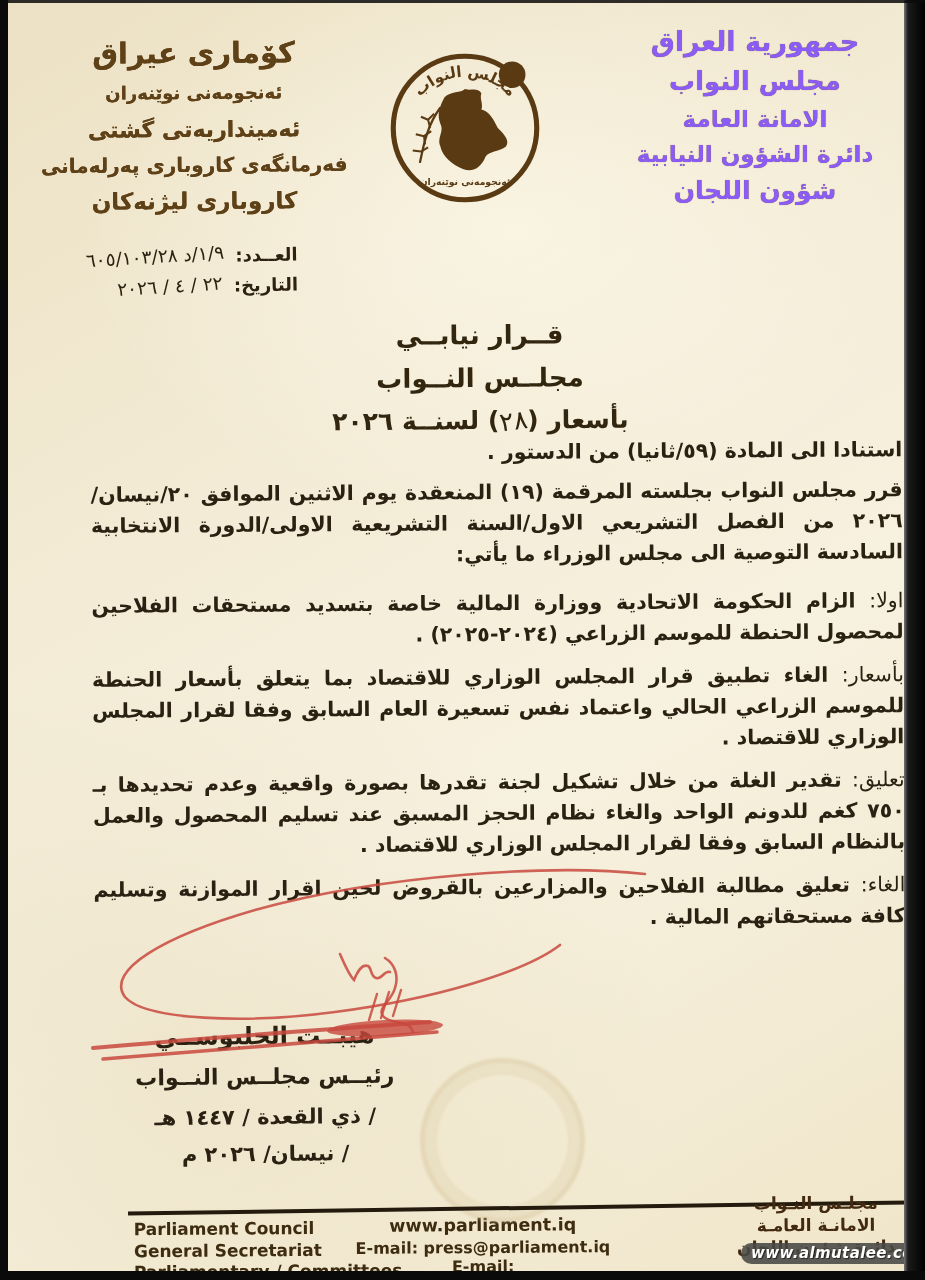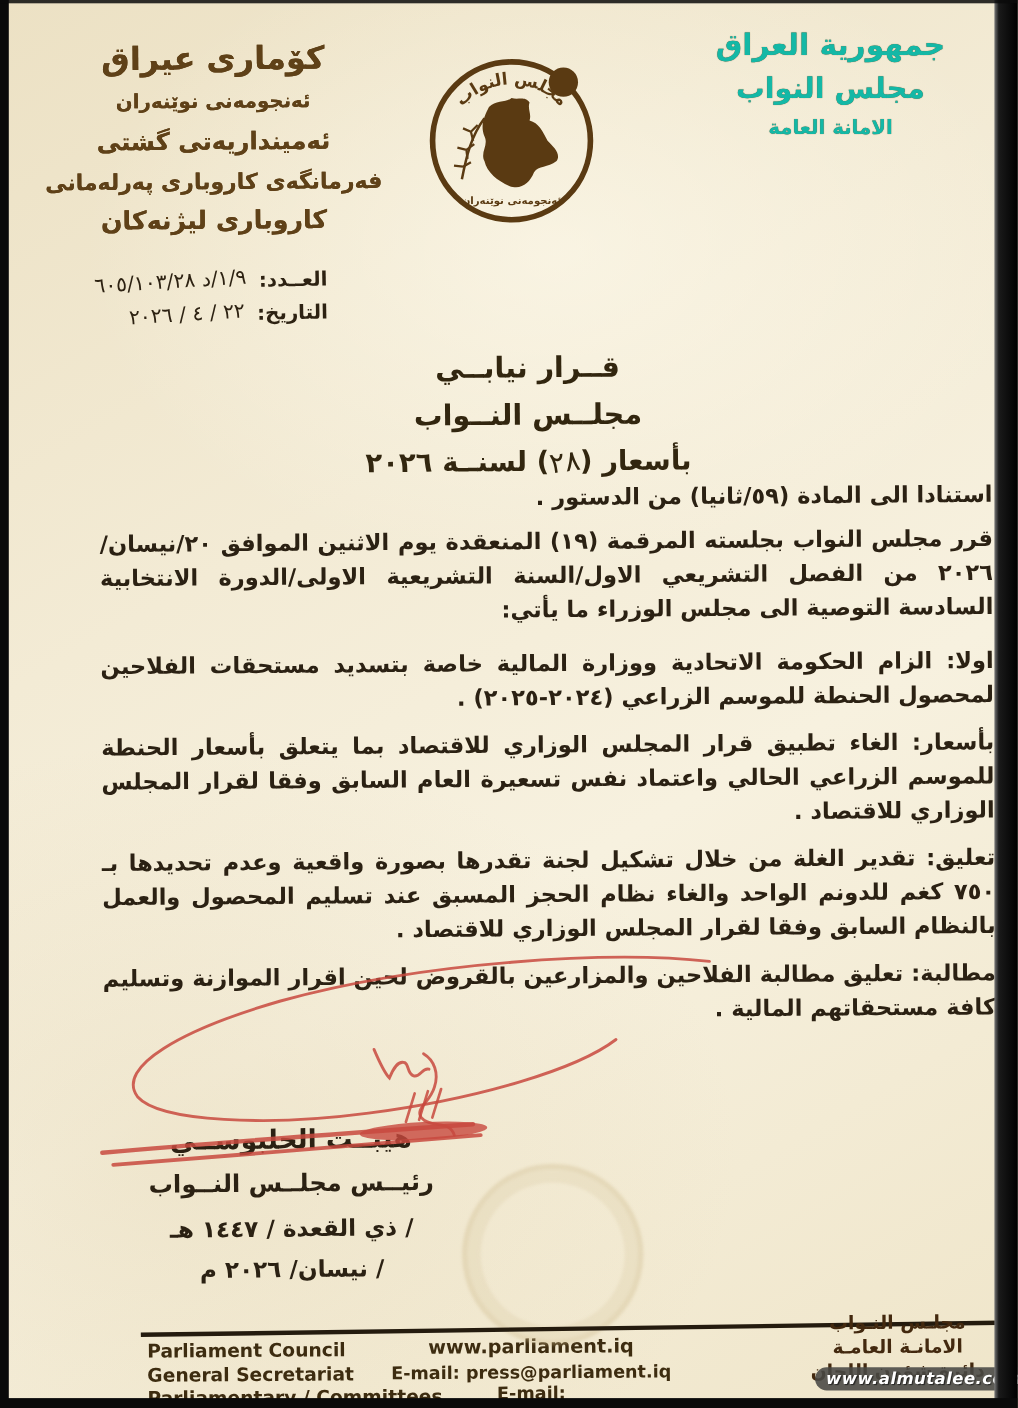--- a/index.html
+++ b/index.html
@@ -30,26 +30,26 @@
   .kl4{font-size:20px;margin-bottom:11px;}
   .kl5{font-size:23px;}
 
   .logo-wrap{position:absolute;left:383px;top:46px;width:164px;height:164px;}
   .logo-wrap svg{width:100%;height:100%;}
   .logo-text-top{font-size:15px;font-weight:bold;fill:#5a3a12;}
   .logo-text-bottom{font-size:9px;font-weight:bold;fill:#5a3a12;}
 
   .hdr-right{
     position:absolute;left:610px;top:26px;width:290px;text-align:center;
-    color:#14b8a6;font-weight:bold;direction:rtl;
+    color:#8b5cf6;font-weight:bold;direction:rtl;
     text-shadow:0 0 0.7px #6b4419;
   }
   .al1{font-size:27px;margin-bottom:9px;}
   .al2{font-size:26px;margin-bottom:10px;}
-  .al3{font-size:18px;margin-bottom:9px;}
+  .al3{font-size:23px;margin-bottom:9px;}
   .al4{font-size:23px;margin-bottom:9px;}
   .al5{font-size:25px;}
 
   
   .ref{
     position:absolute;left:12px;top:246px;width:286px;direction:rtl;text-align:right;
     color:#2d2212;transform:rotate(-1deg);
   }
   .ref-row{margin-bottom:9px;white-space:nowrap;}
   .ref-label{font-weight:bold;font-size:18px;}
@@ -68,21 +68,21 @@
   
   .doc-body{
     position:absolute;left:92px;top:437px;width:812px;
     direction:rtl;text-align:justify;color:#2b2113;font-weight:bold;
     font-size:20.5px;line-height:31px;transform:rotate(-0.4deg);
   }
   .doc-body p{margin:0 0 10px 0;}
   .doc-body .intro{margin-bottom:9px;}
   .doc-body .intro2{margin-bottom:18px;}
   .doc-body .item{margin-bottom:12px;}
-  .lead{font-weight:bold;margin-top:44px;}
+  .lead{font-weight:normal;margin-top:44px;}
 
   
   .sig-ink{position:absolute;left:85px;top:862px;width:580px;height:205px;z-index:6;pointer-events:none;}
   .sig-ink path{stroke:#c8493e;fill:none;stroke-linecap:round;opacity:0.85;}
 
   .seal{
     position:absolute;left:420px;top:1058px;width:155px;height:155px;border-radius:50%;
     border:5px solid rgba(205,183,138,0.45);
     box-shadow:inset 0 0 0 10px rgba(240,230,200,0.12), inset 0 0 0 12px rgba(205,183,138,0.25);
     filter:blur(1.3px);opacity:0.75;z-index:2;
@@ -161,20 +161,22 @@
         <textPath href="#arcTop" startOffset="50%" text-anchor="middle">مجلس النواب</textPath>
       </text>
       <text x="80" y="136" text-anchor="middle" class="logo-text-bottom">ئەنجومەنی نوێنەران</text>
     </svg>
   </div>
 
   <div class="hdr-right">
     <div class="al1">جمهورية العراق</div>
     <div class="al2">مجلس النواب</div>
     <div class="al3">الامانة العامة</div>
+    <div class="al4">دائرة الشؤون النيابية</div>
+    <div class="al5">شؤون اللجان</div>
   </div>
 
   <div class="ref">
     <div class="ref-row">
       <span class="ref-label">العــدد:</span>
       <span class="ref-hand">١/٩/د ٦٠٥/١٠٣/٢٨</span>
     </div>
     <div class="ref-row">
       <span class="ref-label">التاريخ:</span>
       <span class="ref-hand">٢٢ / ٤ / ٢٠٢٦</span>
@@ -186,21 +188,21 @@
     <div class="t2">مجلــس النــواب</div>
     <div class="t3"><span>بأسعار (</span><span class="hand-num">٢٨</span><span>) لسنــة ٢٠٢٦</span></div>
   </div>
 
   <div class="doc-body">
     <p class="intro">استنادا الى المادة (٥٩/ثانيا) من الدستور .</p>
     <p class="intro2">قرر مجلس النواب بجلسته المرقمة (١٩) المنعقدة يوم الاثنين الموافق ٢٠/نيسان/٢٠٢٦ من الفصل التشريعي الاول/السنة التشريعية الاولى/الدورة الانتخابية السادسة التوصية الى مجلس الوزراء ما يأتي:</p>
     <p class="item"><span class="lead">اولا:</span> <span>الزام الحكومة الاتحادية ووزارة المالية خاصة بتسديد مستحقات الفلاحين لمحصول الحنطة للموسم الزراعي (٢٠٢٤-٢٠٢٥) .</span></p>
     <p class="item"><span class="lead">بأسعار:</span> <span>الغاء تطبيق قرار المجلس الوزاري للاقتصاد بما يتعلق بأسعار الحنطة للموسم الزراعي الحالي واعتماد نفس تسعيرة العام السابق وفقا لقرار المجلس الوزاري للاقتصاد .</span></p>
     <p class="item"><span class="lead">تعليق:</span> <span>تقدير الغلة من خلال تشكيل لجنة تقدرها بصورة واقعية وعدم تحديدها بـ ٧٥٠ كغم للدونم الواحد والغاء نظام الحجز المسبق عند تسليم المحصول والعمل بالنظام السابق وفقا لقرار المجلس الوزاري للاقتصاد .</span></p>
-    <p class="item"><span class="lead">مطالبة:</span> <span>تعليق مطالبة الفلاحين والمزارعين بالقروض لحين اقرار الموازنة وتسليم كافة مستحقاتهم المالية .</span></p>
+    <p class="item"><span class="lead">الغاء:</span> <span>تعليق مطالبة الفلاحين والمزارعين بالقروض لحين اقرار الموازنة وتسليم كافة مستحقاتهم المالية .</span></p>
   </div>
 
   <svg class="sig-ink" viewBox="0 0 580 205">
     <path stroke-width="2.6" d="M 560,12 C 470,2 300,12 170,48 C 80,74 20,108 40,135 C 60,158 160,162 250,150 C 350,137 440,110 475,83"></path>
     <path stroke-width="2.6" d="M 255,92 c 6,14 10,22 14,26 c 4,-10 8,-16 14,-14 c 4,2 2,10 8,12 c 6,2 8,-8 14,-6"></path>
     <path stroke-width="2.6" d="M 300,96 c 10,6 14,18 10,30 c -4,14 -18,20 -12,28 c 8,10 26,2 30,16"></path>
     <path stroke-width="2.4" d="M 292,132 l -8,26 M 304,130 l -8,26 M 316,128 l -8,26"></path>
     <ellipse cx="300" cy="166" rx="58" ry="8" fill="#c8493e" opacity="0.8" transform="rotate(-3 300 166)"></ellipse>
     <path stroke-width="4" d="M 8,186 C 120,176 260,166 345,160"></path>
     <path stroke-width="3.5" d="M 18,197 C 130,188 270,177 352,170"></path>

